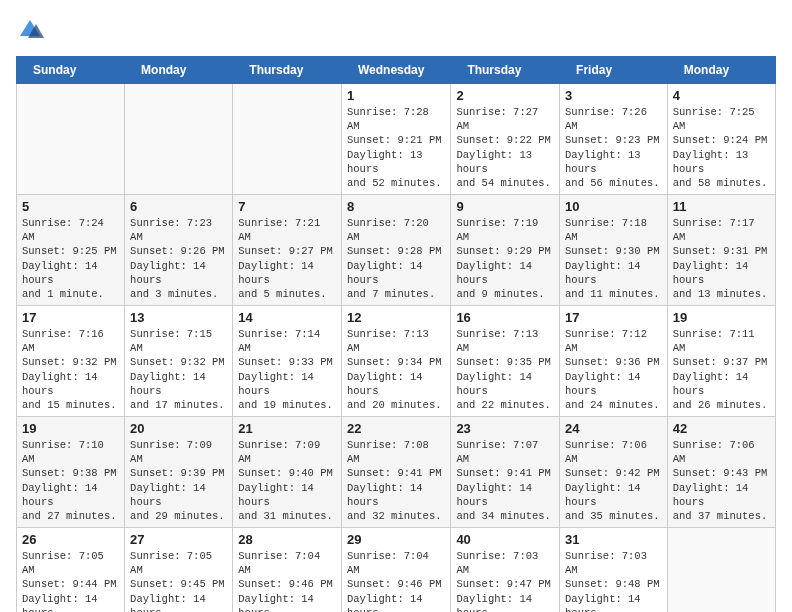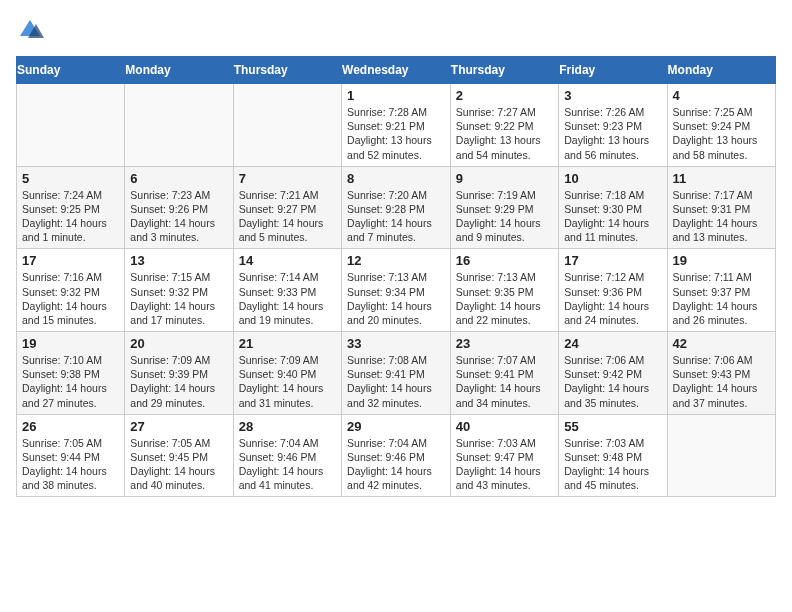--- a/index.html
+++ b/index.html
@@ -49,21 +49,21 @@
     table {
       width: 100%;
       border-collapse: collapse;
       font-size: 11px;
     }
     thead tr {
       background-color: #2e6bb5;
       color: #fff;
     }
     thead th {
-      padding: 6px 0;
+      padding: 6px 16px;
       text-align: left;
       font-size: 12px;
       font-weight: bold;
       border: 1px solid #2e6bb5;
     }
     tbody tr {
       vertical-align: top;
     }
     tbody td {
       border: 1px solid #ccc;
@@ -79,20 +79,21 @@
     .day-number {
       font-weight: bold;
       font-size: 13px;
       display: block;
       margin-bottom: 2px;
     }
     .day-info {
       font-size: 10.5px;
       line-height: 1.35;
       color: #333;
+      font-family: Liberation Mono, monospace;
     }
     .empty-cell {
       background: #f9f9f9;
     }
   </style>
 </head>
 <body>
 
 <div class="header">
   <div class="logo">
@@ -215,21 +216,21 @@
         </td>
         <td>
           <span class="day-number">20</span>
           <div class="day-info">Sunrise: 7:09 AM<br>Sunset: 9:39 PM<br>Daylight: 14 hours<br>and 29 minutes.</div>
         </td>
         <td>
           <span class="day-number">21</span>
           <div class="day-info">Sunrise: 7:09 AM<br>Sunset: 9:40 PM<br>Daylight: 14 hours<br>and 31 minutes.</div>
         </td>
         <td>
-          <span class="day-number">33</span>
+          <span class="day-number">22</span>
           <div class="day-info">Sunrise: 7:08 AM<br>Sunset: 9:41 PM<br>Daylight: 14 hours<br>and 32 minutes.</div>
         </td>
         <td>
           <span class="day-number">23</span>
           <div class="day-info">Sunrise: 7:07 AM<br>Sunset: 9:41 PM<br>Daylight: 14 hours<br>and 34 minutes.</div>
         </td>
         <td>
           <span class="day-number">24</span>
           <div class="day-info">Sunrise: 7:06 AM<br>Sunset: 9:42 PM<br>Daylight: 14 hours<br>and 35 minutes.</div>
         </td>
@@ -253,19 +254,19 @@
         </td>
         <td>
           <span class="day-number">29</span>
           <div class="day-info">Sunrise: 7:04 AM<br>Sunset: 9:46 PM<br>Daylight: 14 hours<br>and 42 minutes.</div>
         </td>
         <td>
           <span class="day-number">40</span>
           <div class="day-info">Sunrise: 7:03 AM<br>Sunset: 9:47 PM<br>Daylight: 14 hours<br>and 43 minutes.</div>
         </td>
         <td>
-          <span class="day-number">55</span>
+          <span class="day-number">31</span>
           <div class="day-info">Sunrise: 7:03 AM<br>Sunset: 9:48 PM<br>Daylight: 14 hours<br>and 45 minutes.</div>
         </td>
         <td class="empty-cell"></td>
       </tr>
     </tbody>
 </table>
 
 </body></html>

